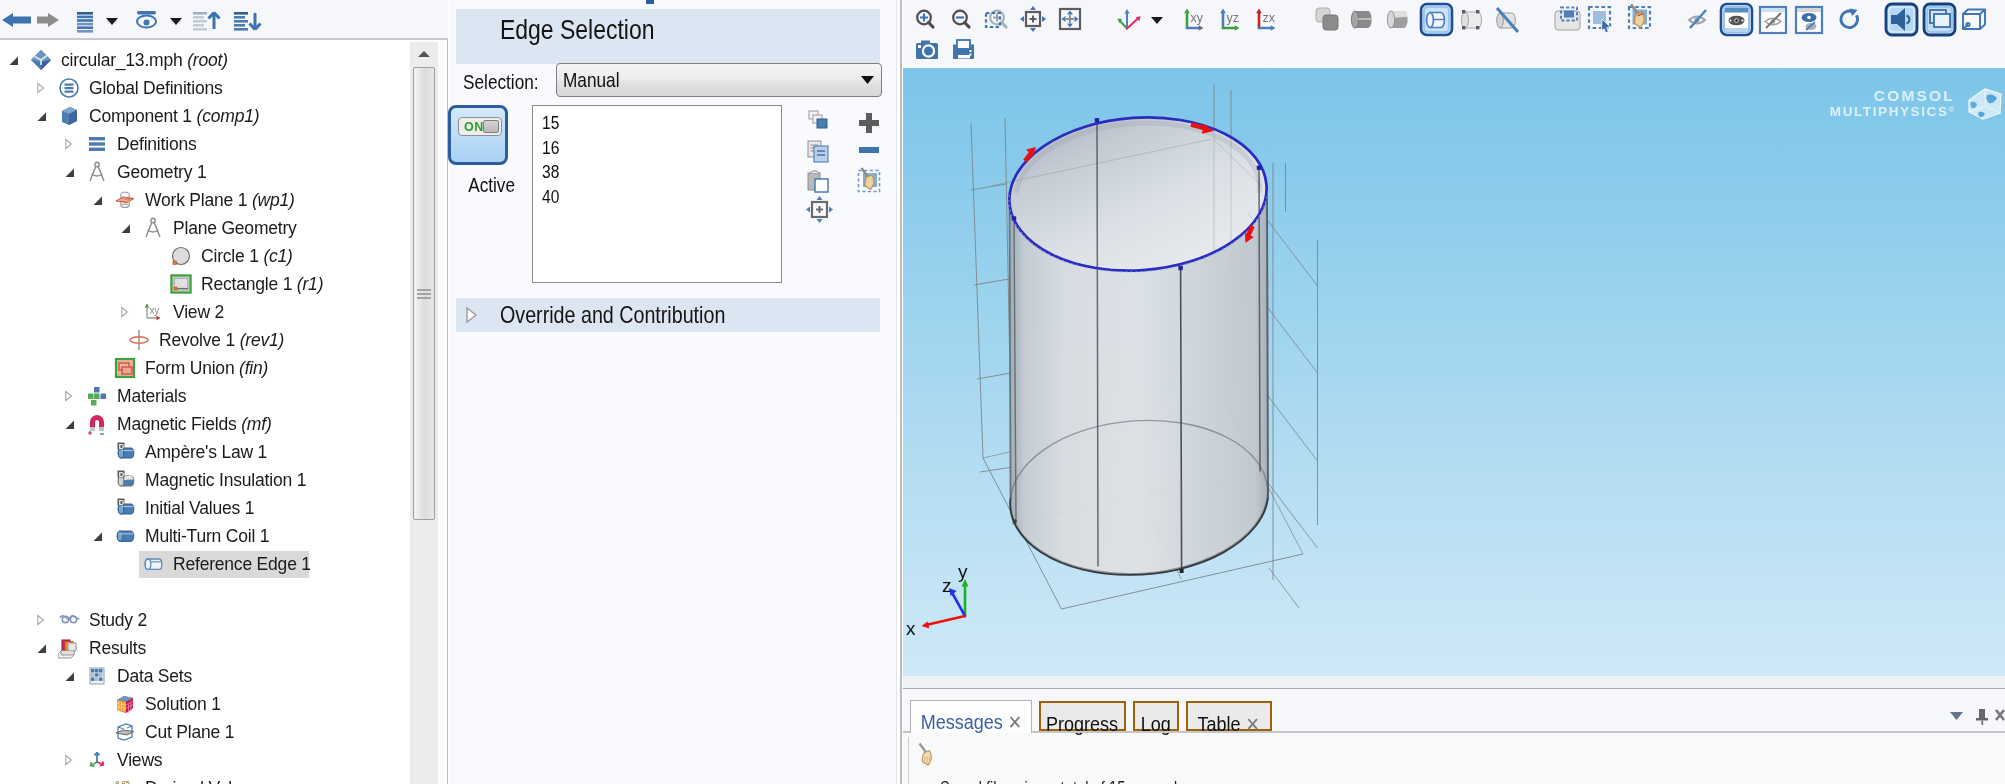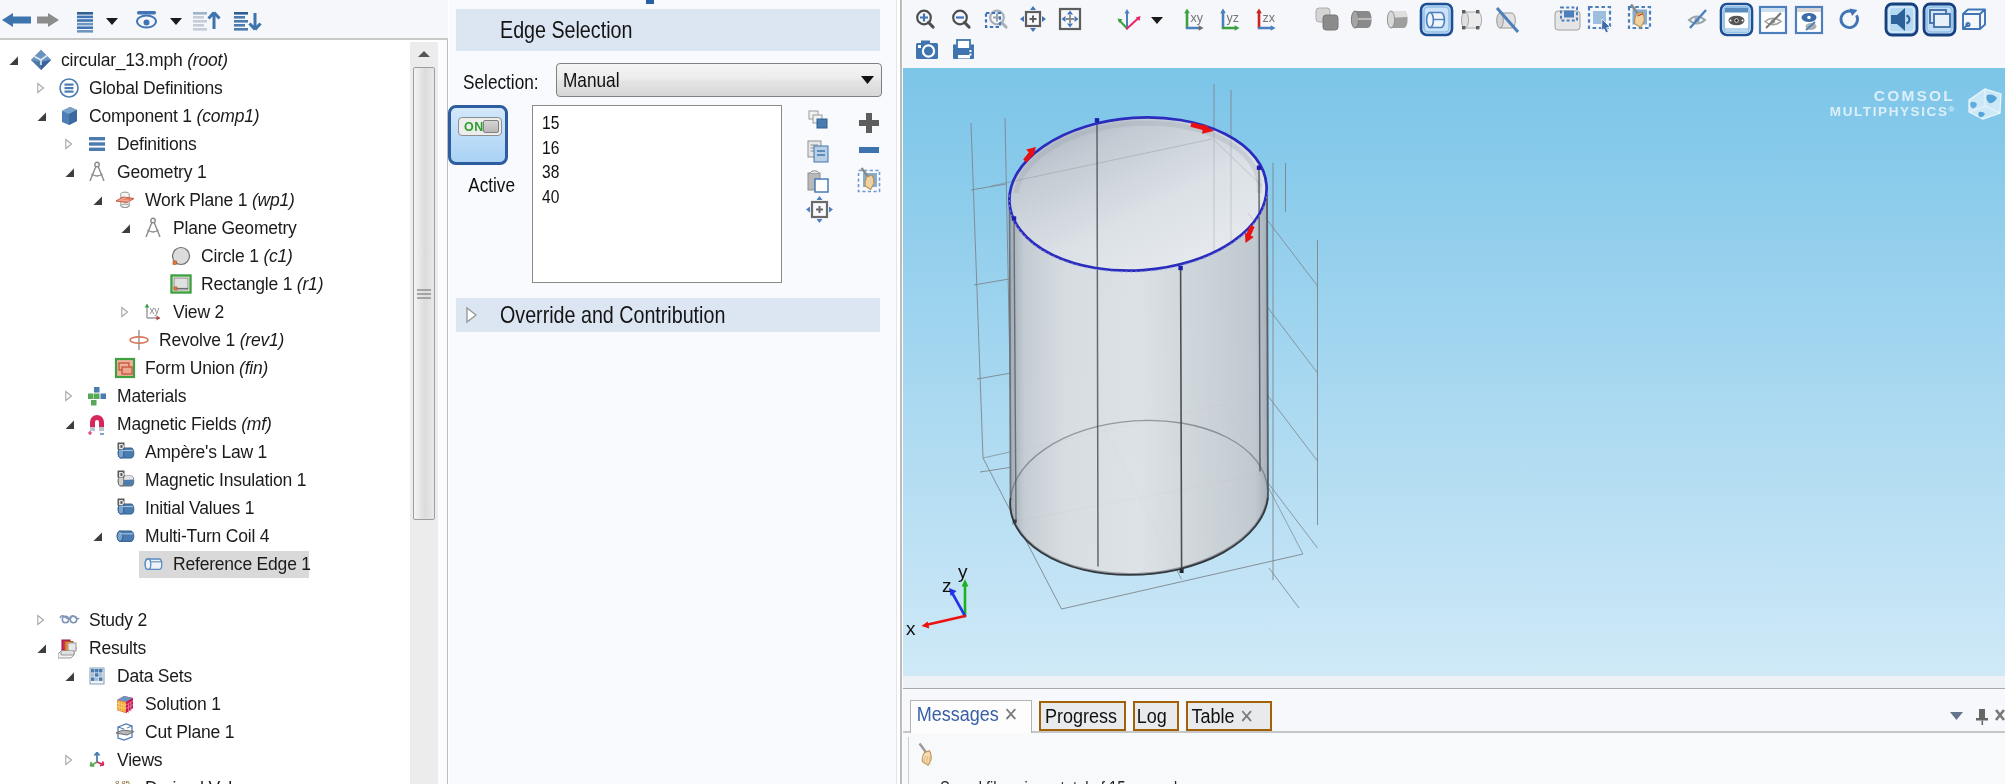--- a/index.html
+++ b/index.html
@@ -26,21 +26,21 @@
 #knob{position:absolute;right:2px;top:1.5px;width:16px;height:13px;background:linear-gradient(#d6d6d6,#b8b8b8);border:1.5px solid #808080;border-radius:2px}
 #activelbl{left:462px;top:173px;width:60px;text-align:center;font-size:21px;color:#101010}
 #listbox{left:532px;top:105px;width:250px;height:178px;background:#fff;border:1px solid #8a8a8a;font-size:19px;color:#101010}
 .li{position:absolute;left:9px}
 
 #vsep1{left:896px;top:0;width:1px;height:784px;background:#e2e6ea}
 #vsep2{left:900px;top:0;width:2px;height:784px;background:#bcbcbc}
 #rtb{left:903px;top:0;width:1102px;height:68px;background:#f5f7fb}
 #gap{left:903px;top:676px;width:1102px;height:12px;background:#eef1f5}
 #msg{left:903px;top:688px;width:1102px;height:96px;background:#f6f8fb;border-top:1.5px solid #a9a9a9}
-.tab{position:absolute;top:11px;height:31px;font-size:20px;line-height:27px;text-align:left;color:#101010}
+.tab{position:absolute;top:11px;height:31px;font-size:20px;line-height:42px;text-align:center;color:#101010}
 .tabi{background:#e9eaeb;border:2px solid #a16207;top:12px;height:30px}
 #tabm{left:7px;width:122px;height:33px;background:#fdfdfe;border:1px solid #b3b3b3;border-bottom:none;color:#3a5fa5;z-index:3}
 #tabline{position:absolute;left:0;top:42px;width:1102px;height:1.5px;background:#c6c6c6;z-index:2}
 #msgbody{position:absolute;left:0;top:43.5px;width:1102px;height:52px;background:#f7f9fb}
 .x{color:#7a7a7a;font-size:19px}
 .sx{display:inline-block;transform:scaleX(0.82);transform-origin:0 50%;white-space:nowrap}
 .sxc{display:inline-block;transform:scaleX(0.82);transform-origin:50% 50%;white-space:nowrap}
 .sxt{display:inline-block;transform:scaleX(0.9);transform-origin:50% 50%;white-space:nowrap}
 </style></head>
 <body>
@@ -304,21 +304,21 @@
         <svg class="abs" style="left:92px;top:10px" width="11" height="10" viewBox="0 0 11 10">
           <path d="M10 0.5 V9 H1.5 Z" fill="#3e3e3e"></path>
         </svg>
         <svg class="abs" style="left:114px;top:3px" width="22" height="22" viewBox="0 0 22 22">
           <g>
             <path d="M6 6 h11 a2.8 5.2 0 0 1 0 10.4 h-11 a2.8 5.2 0 0 1 0 -10.4 z" fill="#4a7cb0" stroke="#335f91"></path>
             <ellipse cx="6" cy="11.2" rx="2.8" ry="5.2" fill="#7ba4cc" stroke="#335f91"></ellipse>
             <line x1="6" y1="8.8" x2="19.3" y2="8.8" stroke="#9cc0de" stroke-width="1.2"></line>
           </g>
         </svg>
-        <span class="lbl" style="left:145px">Multi-Turn Coil 4</span>
+        <span class="lbl" style="left:145px">Multi-Turn Coil 1</span>
       </div>
 <div class="trow" style="left:0;top:550px;width:448px">
         <span class="abs" style="left:139px;top:0.5px;width:170px;height:27px;background:#d9d9d9"></span>
         <svg class="abs" style="left:142px;top:3px" width="22" height="22" viewBox="0 0 22 22">
           <g>
             <path d="M6 6 h11 a2.8 5.2 0 0 1 0 10.4 h-11 a2.8 5.2 0 0 1 0 -10.4 z" fill="#eef3f8" stroke="#5b8cc0" stroke-width="1.3"></path>
             <ellipse cx="6" cy="11.2" rx="2.8" ry="5.2" fill="#eef3f8" stroke="#5b8cc0" stroke-width="1.3"></ellipse>
             <line x1="8.5" y1="8.8" x2="19.3" y2="8.8" stroke="#5b8cc0" stroke-width="1.1"></line>
           </g>
         </svg>
@@ -434,21 +434,21 @@
       <g stroke="#8a8a8a" stroke-width="1.4">
         <line x1="4" y1="3" x2="18" y2="3"></line>
         <line x1="4" y1="7" x2="18" y2="7"></line>
         <line x1="4" y1="11" x2="18" y2="11"></line>
       </g>
     </svg>
 <div id="sbstrip" class="abs"></div>
 
 <div id="mid" class="abs"></div>
 <div class="abs" style="left:646px;top:0;width:8px;height:4px;background:#2a5fa5"></div>
-<div class="band" style="top:9px;height:42px;line-height:42px;font-size:24px;padding-left:44px"><span class="sx">Edge Selection</span></div>
+<div class="band" style="top:9px;height:55px;line-height:42px;font-size:28px;padding-left:44px"><span class="sx">Edge Selection</span></div>
 <div class="abs" id="selrow"><span class="sx">Selection:</span></div>
 <div class="abs" id="dd">
       <span class="sx" style="position:absolute;left:6px;top:4px">Manual</span>
  <svg style="position:absolute;right:6px;top:11px" width="15" height="10" viewBox="0 0 15 10">
         <path d="M1 1 h13 l-6.5 8 z" fill="#111"></path>
       </svg>
 </div>
 <div class="abs" id="activebtn">
       <div class="abs" id="toggle">
         <span id="onlbl">ON</span>

